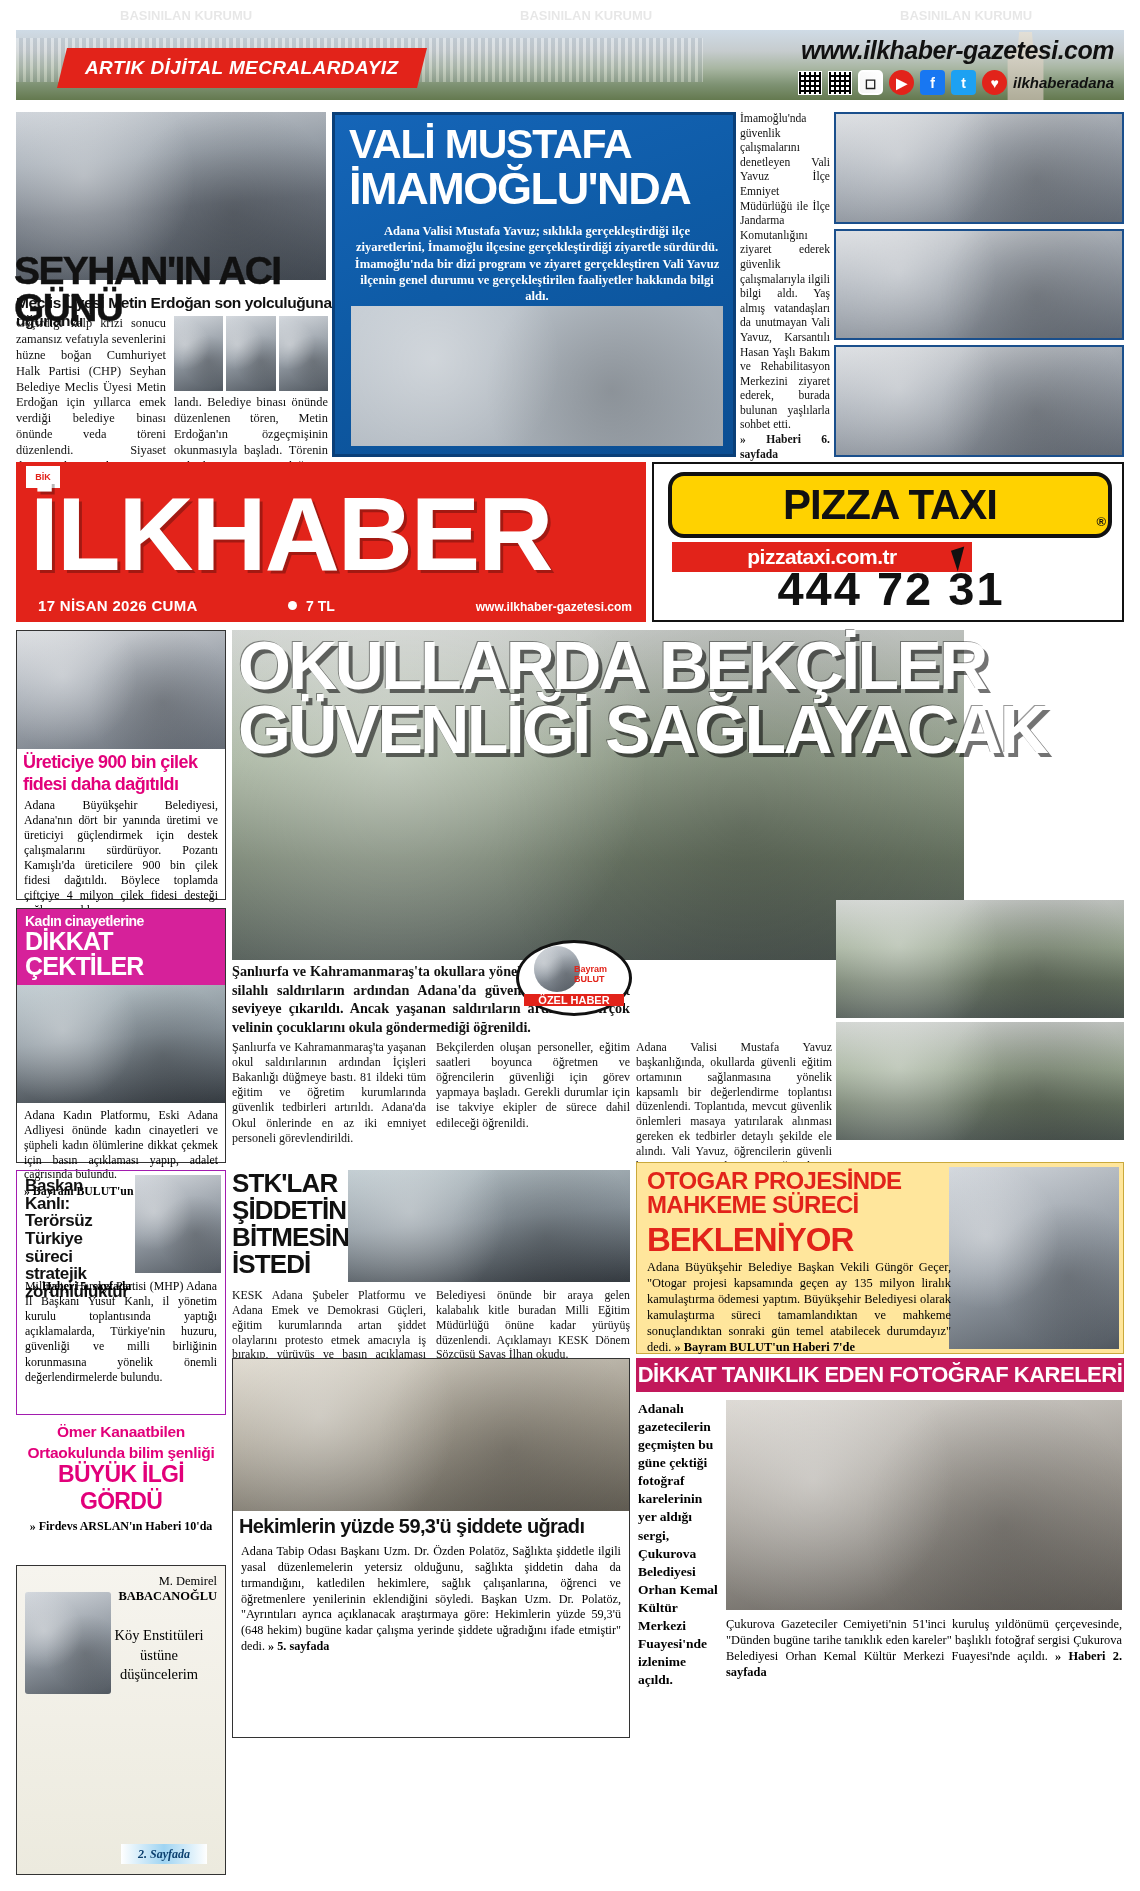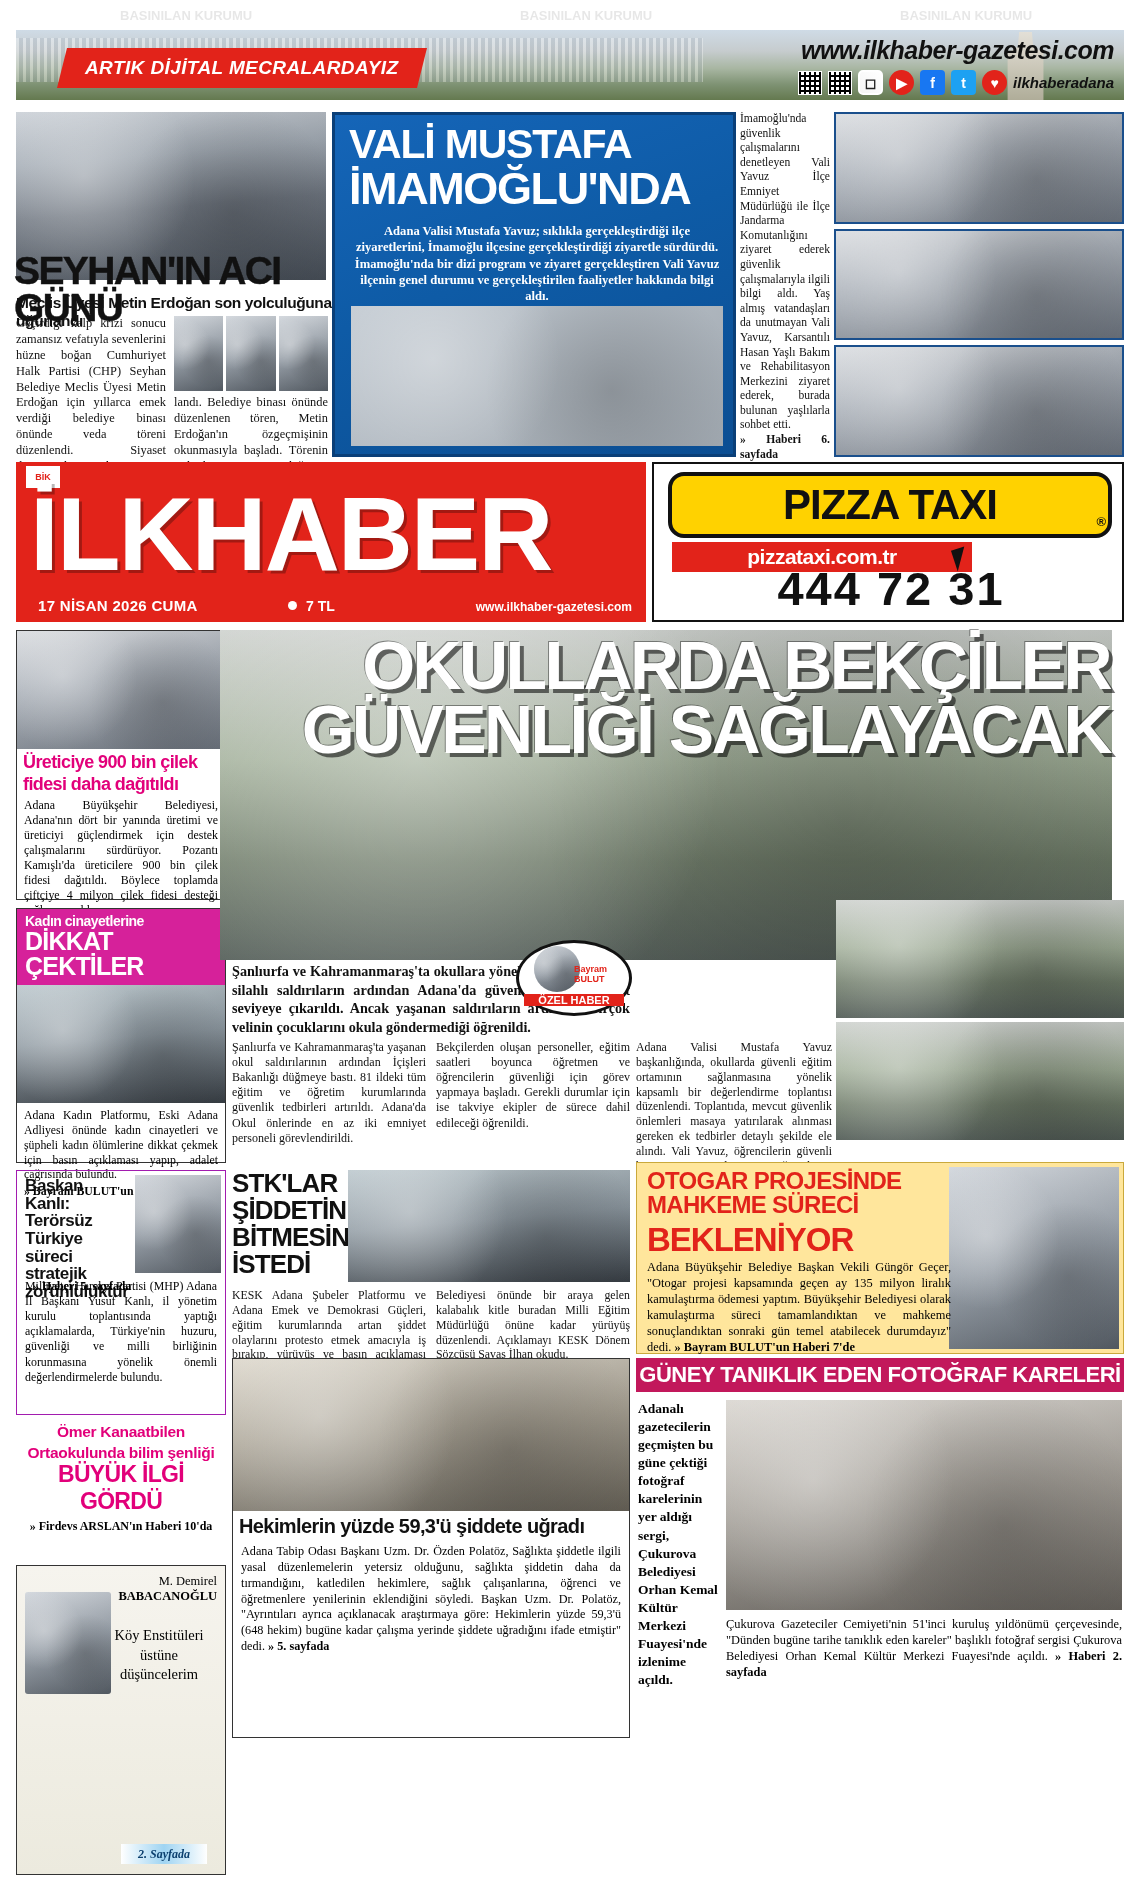--- a/index.html
+++ b/index.html
@@ -192,21 +192,21 @@
              font-family:"Liberation Serif",serif; font-size:12.5px; }
   .kose .nm b{ font-weight:700; }
   .kose .tt{ position:absolute; right:8px; top:60px; width:116px; text-align:center;
              font-family:"Liberation Serif",serif; font-size:14.5px; line-height:1.35; }
   .kose .pg{ position:absolute; right:18px; bottom:10px; width:86px; height:20px;
              background:linear-gradient(90deg,#fff,#9fd4f2,#fff); color:#0b3f6e;
              font-family:"Liberation Serif",serif; font-style:italic; font-weight:700; font-size:12px;
              display:flex; align-items:center; justify-content:center; }
 
   
-  .hero { position:absolute; left:220px; top:630px; width:892px; height:330px;text-align:right; }
+  .hero { position:absolute; left:232px; top:630px; width:732px; height:330px; }
   .hero .himg{ position:absolute; inset:0; }
   .hero h1{ position:absolute; left:6px; top:4px; width:884px; color:#fff;
     font-family:"Liberation Sans",sans-serif; font-weight:800; font-size:68px; line-height:.94;
     letter-spacing:-2.6px; text-shadow: 4px 4px 0 rgba(0,0,0,.55), -1px -1px 0 rgba(0,0,0,.4); }
 
   .hero-sum { position:absolute; left:232px; top:962px; width:398px;
     font-family:"Liberation Serif",serif; font-weight:700; font-size:14.2px; line-height:1.31;
     color:#111; text-align:justify; }
 
   .herobody { position:absolute; left:232px; top:1040px; width:398px; display:flex; gap:10px; }
@@ -456,21 +456,21 @@
   <div class="hekim">
     <div class="photo ph-room"></div>
     <h3>Hekimlerin yüzde 59,3'ü şiddete uğradı</h3>
     <p>
       <span>Adana Tabip Odası Başkanı Uzm. Dr. Özden Polatöz, Sağlıkta şiddetle ilgili yasal düzenlemelerin yetersiz olduğunu, sağlıkta şiddetin daha da tırmandığını, katledilen hekimlere, sağlık çalışanlarına, öğrenci ve öğretmenlere yenilerinin eklendiğini söyledi. Başkan Uzm. Dr. Polatöz, "Ayrıntıları ayrıca açıklanacak araştırmaya göre: Hekimlerin yüzde 59,3'ü (648 hekim) bugüne kadar çalışma yerinde şiddete uğradığını ifade etmiştir" dedi.</span>
       <b>» 5. sayfada</b>
     </p>
   </div>
 
   <div class="tarihe">
-    <div class="banner">GÜNEY TANIKLIK EDEN FOTOĞRAF KARELERİ</div>
+    <div class="banner">DİKKAT TANIKLIK EDEN FOTOĞRAF KARELERİ</div>
     <div class="lead">Adanalı gazetecilerin geçmişten bu güne çektiği fotoğraf karelerinin yer aldığı sergi, Çukurova Belediyesi Orhan Kemal Kültür Merkezi Fuayesi'nde izlenime açıldı.</div>
     <div class="photo ph-cut"></div>
     <p>
       <span>Çukurova Gazeteciler Cemiyeti'nin 51'inci kuruluş yıldönümü çerçevesinde, "Dünden bugüne tarihe tanıklık eden kareler" başlıklı fotoğraf sergisi Çukurova Belediyesi Orhan Kemal Kültür Merkezi Fuayesi'nde açıldı.</span>
       <b>» Haberi 2. sayfada</b>
     </p>
   </div>
 
   <div class="wm" style="left:120px;top:8px;">BASINILAN KURUMU</div>
   <div class="wm" style="left:520px;top:8px;">BASINILAN KURUMU</div>

